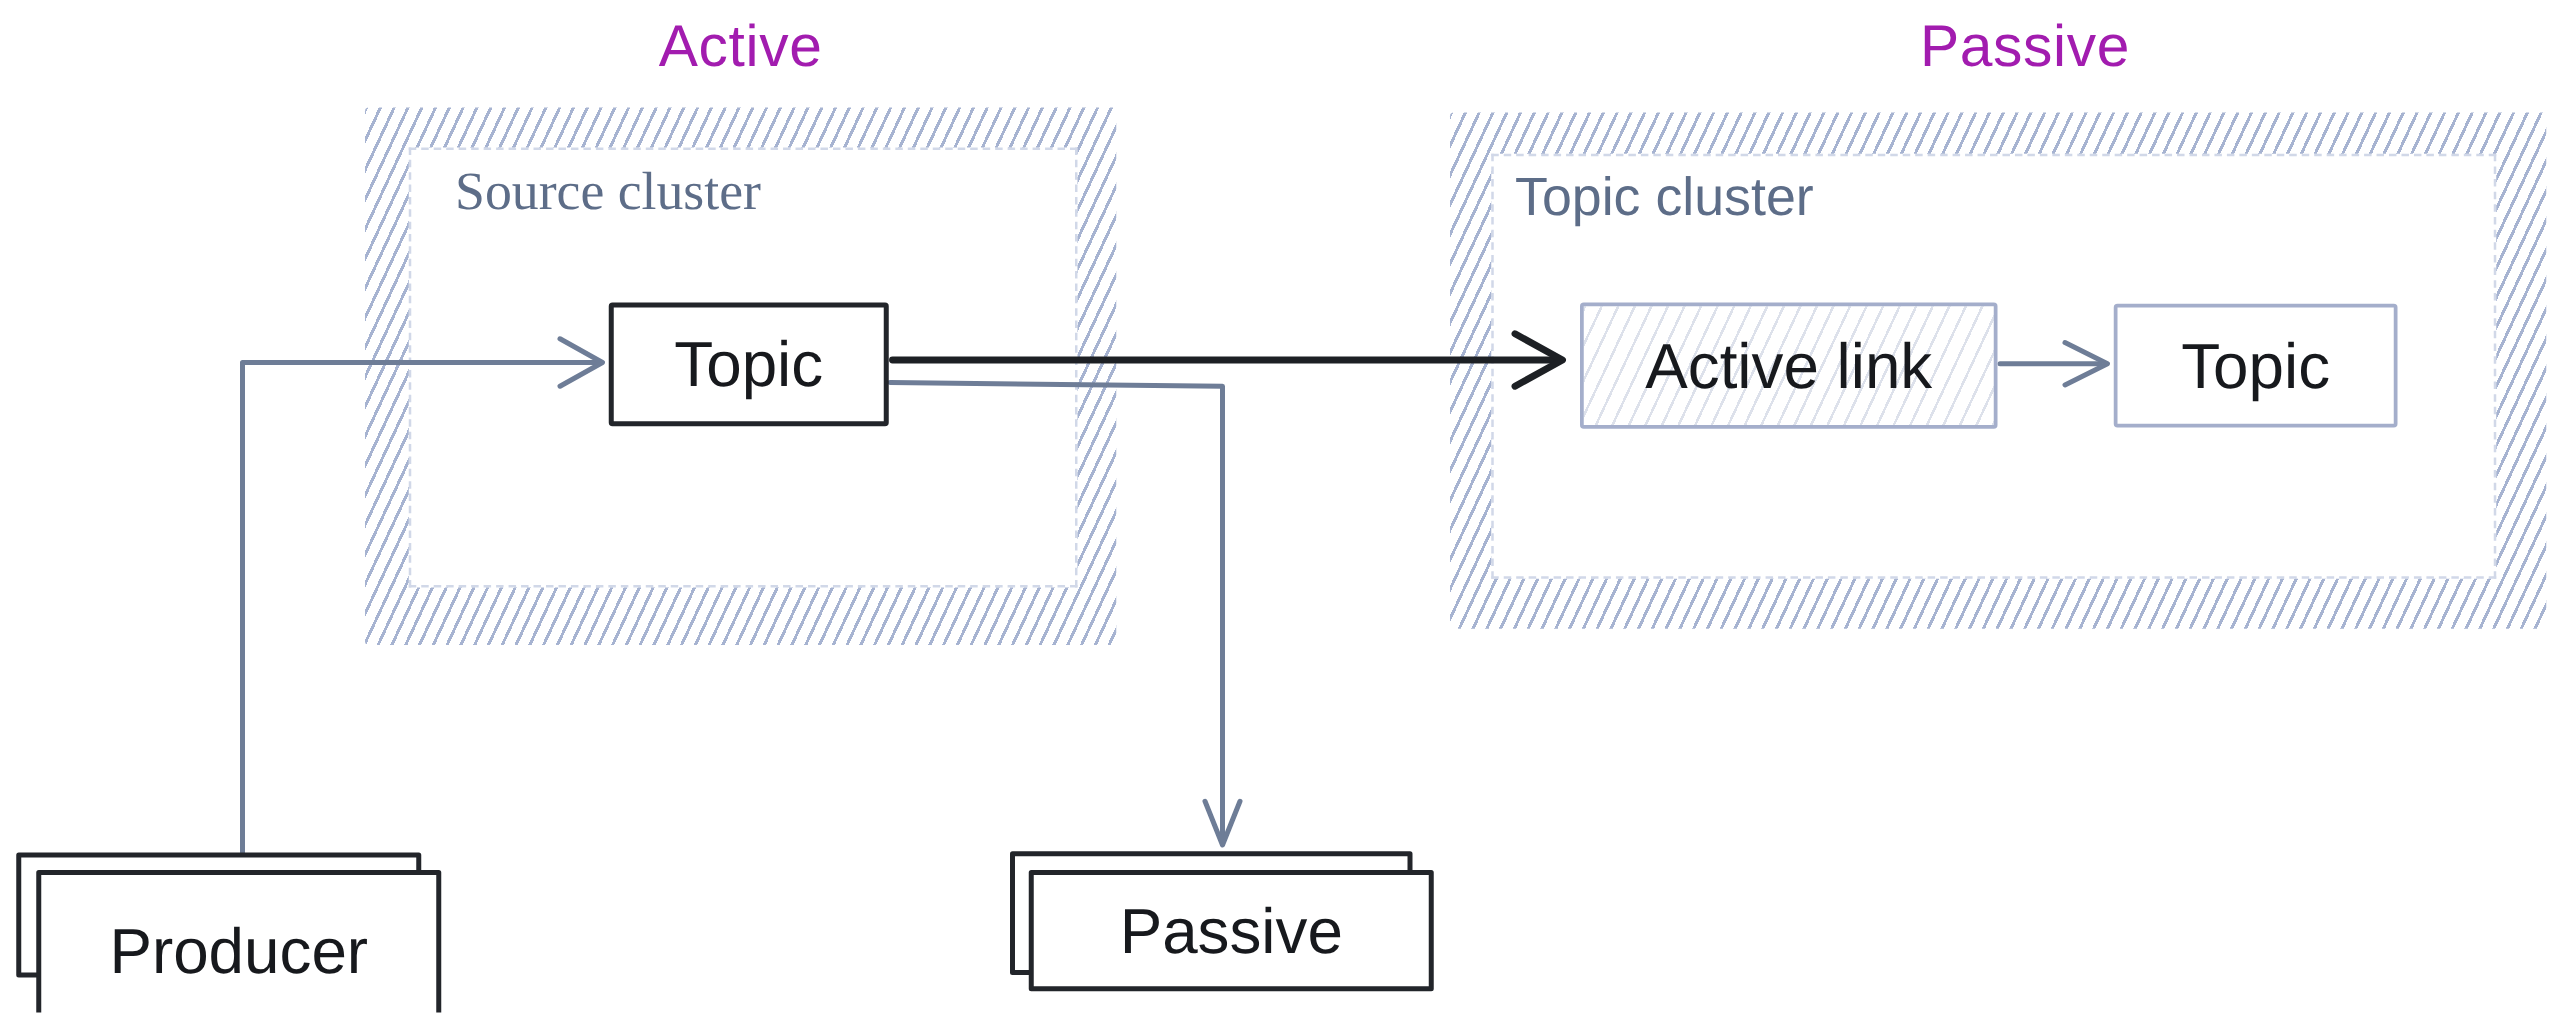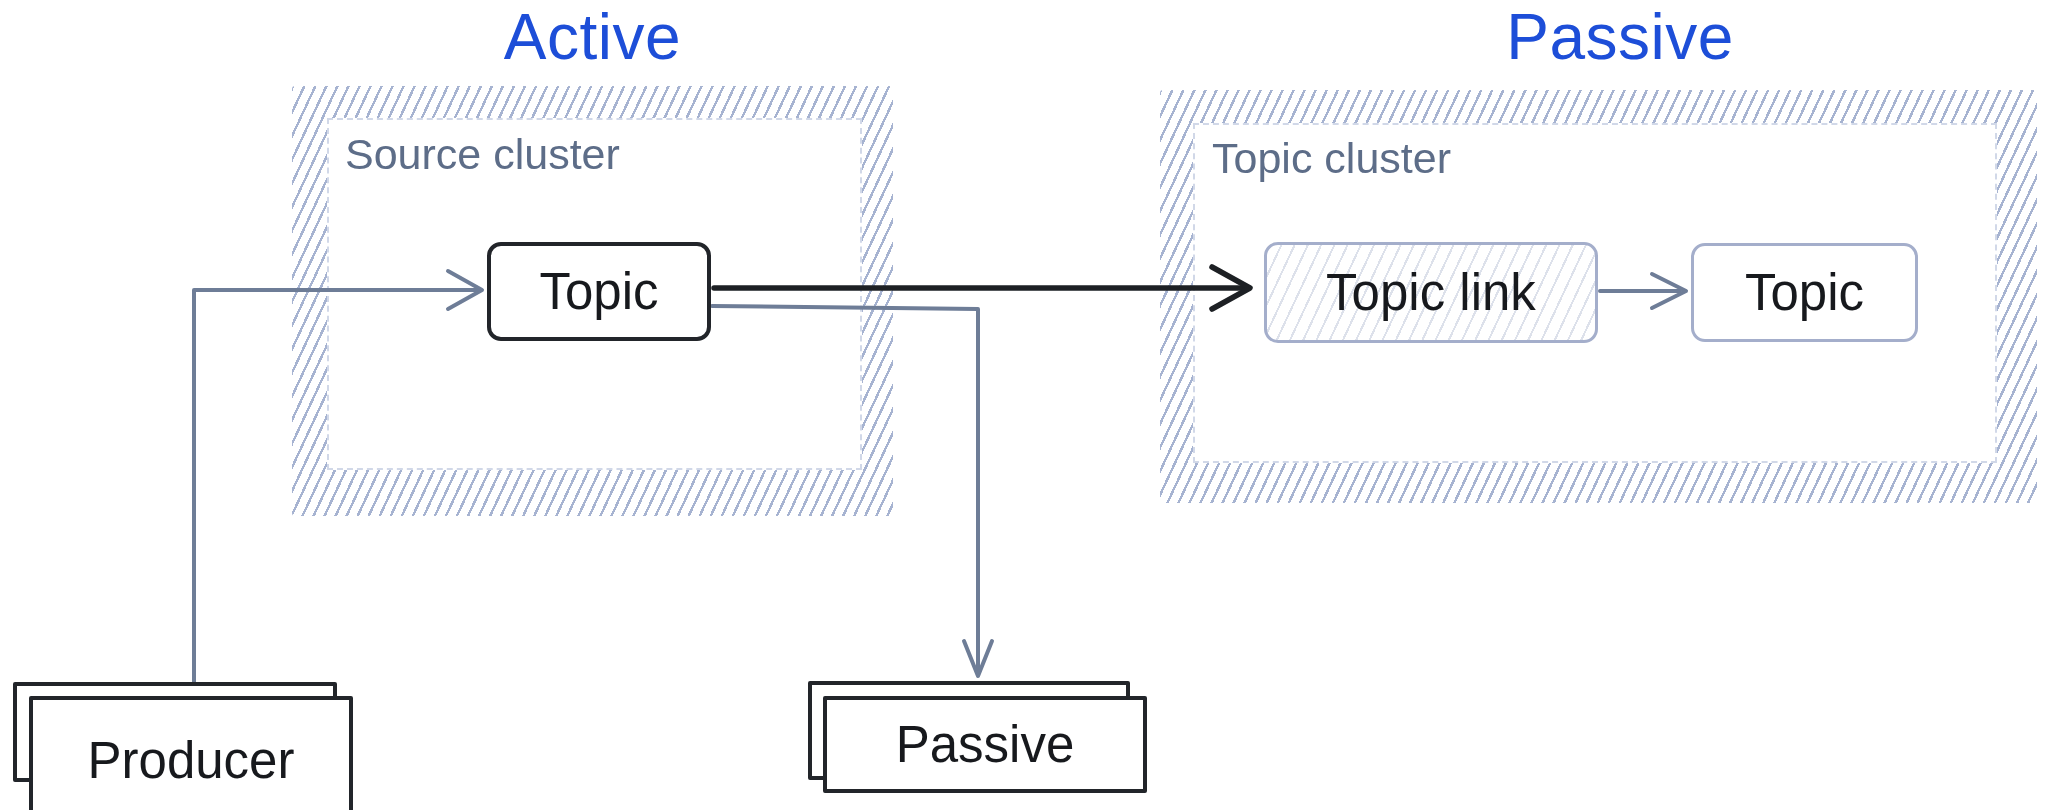--- a/index.html
+++ b/index.html
@@ -5,22 +5,22 @@
   html,body{margin:0;padding:0;}
   body{
     width:2048px;height:810px;position:relative;overflow:hidden;
     background:#ffffff;
     font-family:"Liberation Sans","DejaVu Sans",sans-serif;
     color:#17191d;
   }
   
   .zone-title{
     position:absolute;top:8px;height:58px;
-    font-size:64px;line-height:58px;text-align:center;
-    color:#1d4ed8;letter-spacing:0.5px;
+    font-size:47px;line-height:58px;text-align:center;
+    color:#a21caf;letter-spacing:0.5px;
   }
   .zone-title.active{left:292px;width:601px;}
   .zone-title.passive{left:1160px;width:920px;}
 
   
   .cluster{
     position:absolute;z-index:1;
     background-image:repeating-linear-gradient(
       115deg,
       rgba(151,166,201,0.85) 0px, rgba(151,166,201,0.85) 2.4px,
@@ -33,34 +33,34 @@
     position:absolute;background:#ffffff;
     border:2px dashed rgba(172,185,214,0.55);
     box-sizing:border-box;
   }
   .cluster.source .cluster-inner{left:35px;top:32px;right:31px;bottom:46px;}
   .cluster.shadow .cluster-inner{left:33px;top:33px;right:40px;bottom:40px;}
   .cluster-label{
     position:absolute;font-size:43px;line-height:48px;color:#5d6d88;
     white-space:nowrap;
   }
-  .cluster.source .cluster-label{left:53px;top:44px;}
+  .cluster.source .cluster-label{left:72px;top:44px;font-family:Liberation Serif, serif;}
   .cluster.shadow .cluster-label{left:52px;top:44px;}
 
   
   svg.arrows{position:absolute;left:0;top:0;z-index:2;}
   .edge-gray{stroke:#6e7d97;stroke-width:4;fill:none;stroke-linecap:round;stroke-linejoin:round;}
   .edge-black{stroke:#1d2024;stroke-width:5.5;fill:none;stroke-linecap:round;stroke-linejoin:round;}
 
   
   .node{
     position:absolute;z-index:3;box-sizing:border-box;
     display:flex;align-items:center;justify-content:center;
     background:#ffffff;font-size:51px;color:#17191d;
-    border-radius:14px;white-space:nowrap;
+    border-radius:3px;white-space:nowrap;
   }
   .node.topic-source{left:487px;top:242px;width:224px;height:99px;border:4px solid #22252a;}
   .node.shadow-link{
     left:1264px;top:242px;width:334px;height:101px;border:3px solid #a4aecb;
     background-image:repeating-linear-gradient(
       115deg,
       rgba(165,176,202,0.38) 0px, rgba(165,176,202,0.38) 2px,
       rgba(255,255,255,0) 2px, rgba(255,255,255,0) 12px);
   }
   .node.topic-shadow{left:1691px;top:243px;width:227px;height:99px;border:3px solid #a4aecb;}
@@ -115,21 +115,21 @@
       <path d="M712,306 L978,309 L978,670"></path>
       <path d="M964,641 L978,676 L992,641"></path>
     </g>
   </svg>
 
   <div class="node topic-source">
     <span>Topic</span>
   </div>
 
   <div class="node shadow-link">
-    <span>Topic link</span>
+    <span>Active link</span>
   </div>
 
   <div class="node topic-shadow">
     <span>Topic</span>
   </div>
 
   <div class="stack producer">
     <div class="card back"></div>
     <div class="card front">
       <span>Producer</span>

